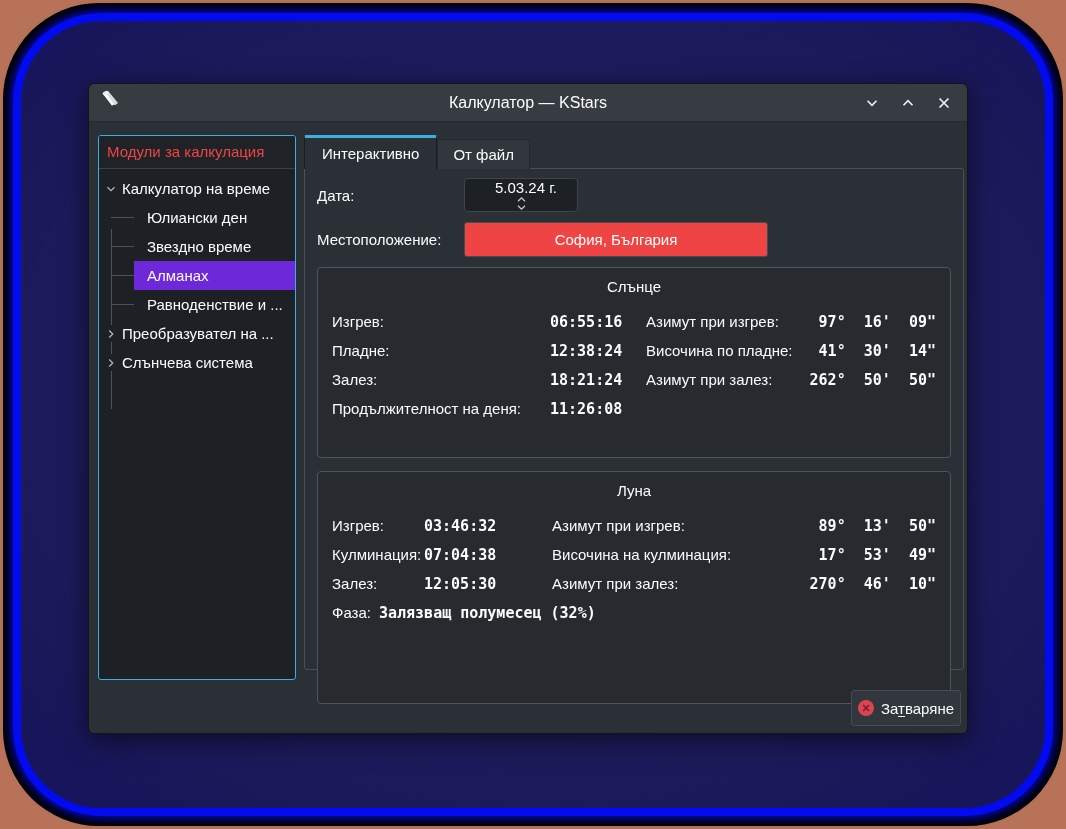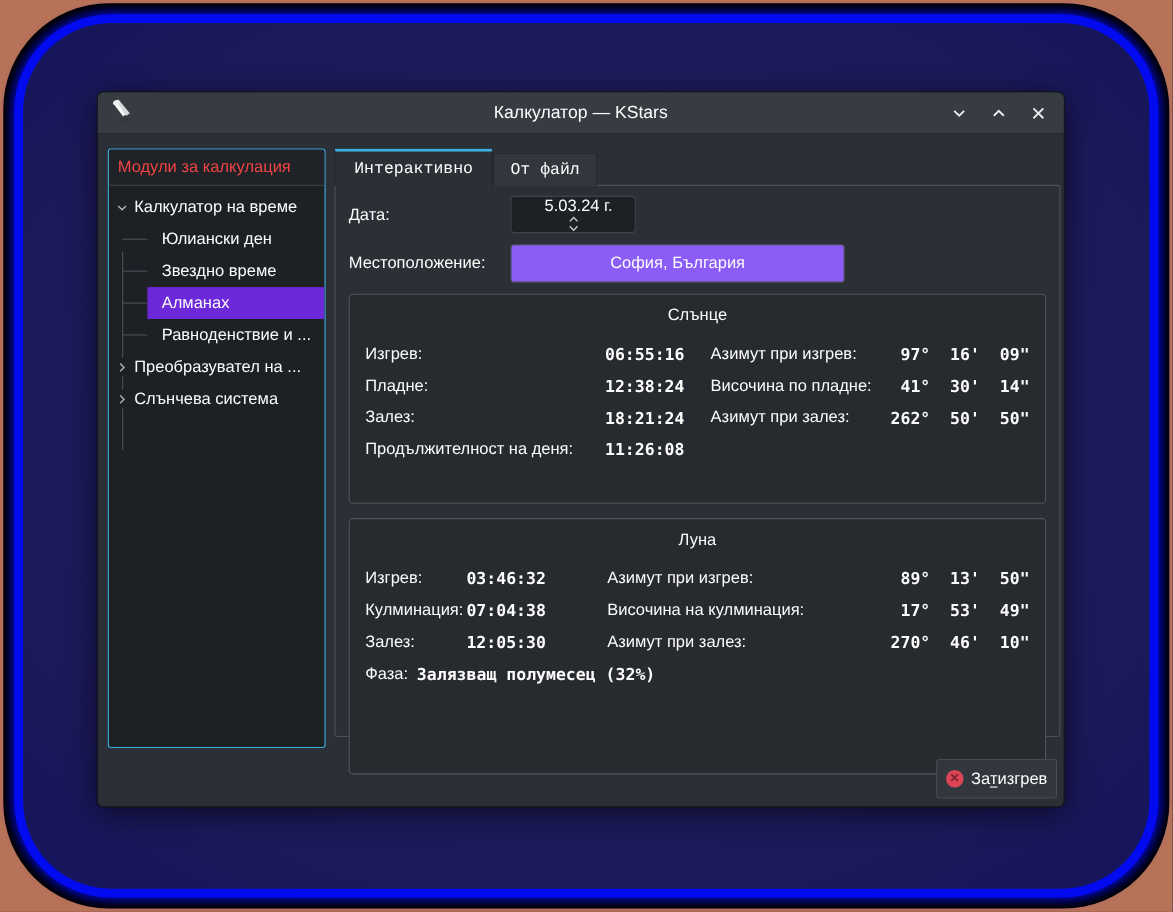--- a/index.html
+++ b/index.html
@@ -38,35 +38,35 @@
   .tree-row .lbl { margin-left:3px; white-space:nowrap; }
   .tree-children { position:relative; }
   .tree-row.child { margin-left:35px; padding-left:10px; }
   .tree-row.child::before { content:""; position:absolute; left:-23px; top:14px; width:23px; border-top:1px solid #4d5257; }
   .tree-row.child.selected { background:#6d28d9; }
   .tree-row.child.selected::before { border-top-color:#4d5257; }
 
   
   .main { position:absolute; left:215px; top:13px; width:662px; height:585px; }
   .tabbar { position:relative; height:34px; display:flex; z-index:2; }
-  .tab { font-size:15px; color:#fcfcfc; display:flex; align-items:center; cursor:pointer;font-family:Liberation Mono, monospace; }
+  .tab { font-size:15px; color:#fcfcfc; display:flex; align-items:center; cursor:pointer; }
   .tab.active { padding:0 17px; background:#2b3036; border:1px solid #1b1e21; border-bottom:none;
                 border-top:3px solid #3daee2; border-radius:2px 2px 0 0; }
   .tab.inactive { margin-top:4px; padding:0 15px; background:#32373d; border:1px solid #26292d;
                   border-bottom:none; border-radius:2px 2px 0 0; }
   .tabframe { position:absolute; left:0; top:33px; width:660px; height:502px;
               background:#2b3036; border:1px solid #4b5056; border-radius:0 3px 3px 3px; padding:9px 12px; }
 
   .form-row { display:flex; align-items:center; margin-bottom:10px; }
   .form-label { width:147px; font-size:15px; flex:none; }
   .spinbox { width:114px; height:34px; background:#1d2125; border:1px solid #3f4449; border-radius:4px;
              display:flex; align-items:center; cursor:text;flex-direction:column; }
   .spin-value { flex:1; padding-left:10px; font-size:15px; }
   .spin-arrows { width:26px; display:flex; flex-direction:column; align-items:center; gap:1px; cursor:pointer; }
-  .loc-btn { width:304px; height:35px; background:#8b5cf6; border:1px solid #474c52; border-radius:3px;
+  .loc-btn { width:304px; height:35px; background:#ef4444; border:1px solid #474c52; border-radius:3px;
              color:#fcfcfc; font-size:15px; cursor:pointer; font-family:"Liberation Sans",sans-serif; }
 
   .groupbox { background:#272a2f; border:1px solid #50555a; border-radius:4px; padding:8px 14px; }
   .groupbox.sun { margin-top:9px; height:191px; }
   .groupbox.moon { margin-top:13px; height:233px; }
   .gb-title { text-align:center; font-size:15px; height:24px; line-height:22px; margin-bottom:7px; }
   .gb-row { height:29px; display:grid; align-items:center; font-size:15px; }
   .sun .gb-row { grid-template-columns:218px 96px auto 1fr; }
   .moon .gb-row { grid-template-columns:92px 128px auto 1fr; }
   .mono { font-family:"DejaVu Sans Mono", monospace; font-weight:bold; font-size:15px; white-space:pre; }
@@ -255,17 +255,17 @@
             <span>Фаза:</span>
             <span class="mono">Залязващ полумесец (32%)</span>
           </div>
         </div>
 
       </div>
     </div>
 
     <button class="close-btn">
       <span class="close-ico">✕</span>
-      <span><span>За</span><span class="mnemonic">т</span><span>изгрев</span></span>
+      <span><span>За</span><span class="mnemonic">т</span><span>варяне</span></span>
     </button>
 
   </div>
 </div>
 
 </body></html>

